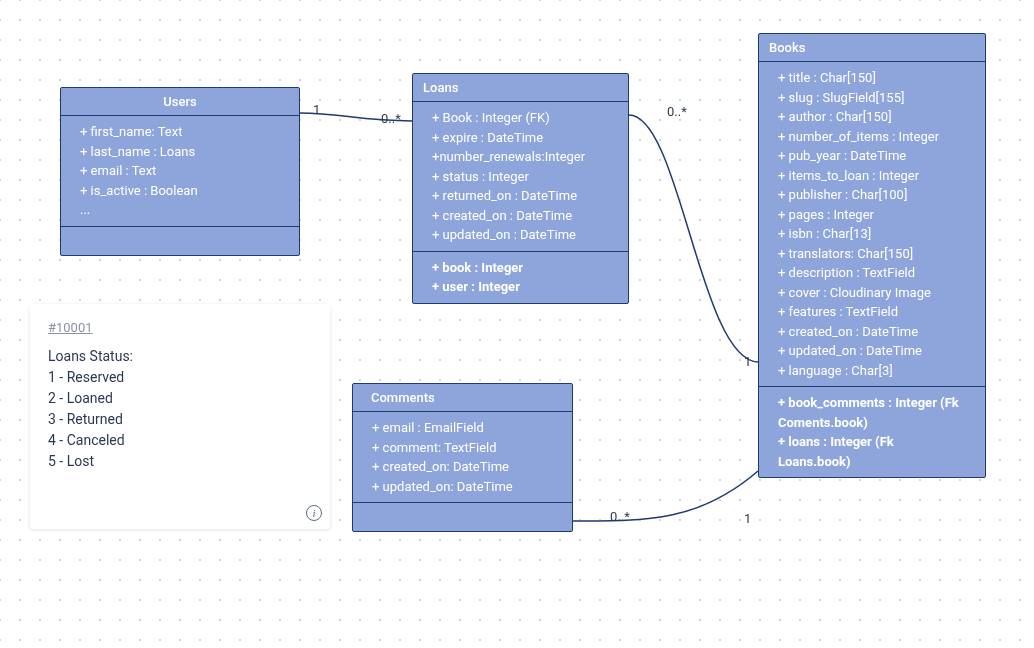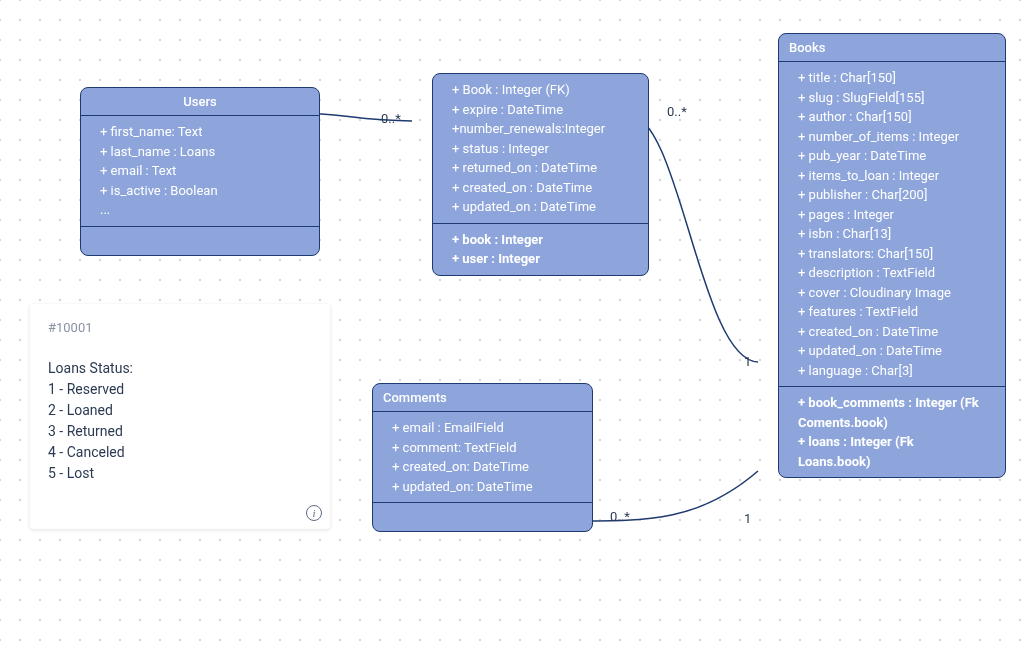--- a/index.html
+++ b/index.html
@@ -15,24 +15,23 @@
   position: absolute;
   inset: 0;
   background-image: radial-gradient(circle, #d0d4dc 1px, transparent 1px);
   background-size: 20px 20px;
   background-position: 10px 10px;
 }
 .entity {
   position: absolute;
   background: #8ea5db;
   border: 1.5px solid #1e3a70;
-  border-radius: 8px;
+  border-radius: 2px;
   color: #fff;
   font-size: 13px;
-  margin-left: 20px;
 }
 .entity-header {
   text-align: center;
   padding: 6px 8px;
   border-bottom: 1.5px solid #1e3a70;
   font-weight: 500;
 }
 .entity-section {
   padding: 6px 19px;
   border-bottom: 1.5px solid #1e3a70;
@@ -43,21 +42,21 @@
 .note {
   position: absolute;
   background: #ffffff;
   border-radius: 4px;
   box-shadow: 0 1px 4px rgba(0,0,0,0.12);
   padding: 14px 18px 18px;
   font-size: 14px;
   color: #2b3a52;
   line-height: 1.5;
 }
-.note-id { color: #8a93a3; font-size: 13px; margin-bottom: 20px; }
+.note-id { color: #8a93a3; font-size: 13px; margin-bottom: 8px; text-decoration: underline; }
 .info-icon {
   position: absolute;
   right: 8px;
   bottom: 8px;
   width: 16px;
   height: 16px;
   border: 1px solid #5a6b85;
   border-radius: 50%;
   display: flex;
   align-items: center;
@@ -111,20 +110,21 @@
     <div>+ first_name: Text</div>
     <div>+ last_name : Loans</div>
     <div>+ email : Text</div>
     <div>+ is_active : Boolean</div>
     <div>...</div>
   </div>
   <div class="entity-section empty"></div>
 </div>
 
 <div class="entity" style="left:412px; top:73px; width:217px;">
+  <div class="entity-header" style="text-align:left; padding-left:10px;">Loans</div>
   <div class="entity-section">
     <div>+ Book : Integer (FK)</div>
     <div>+ expire : DateTime</div>
     <div>+number_renewals:Integer</div>
     <div>+ status : Integer</div>
     <div>+ returned_on : DateTime</div>
     <div>+ created_on : DateTime</div>
     <div>+ updated_on : DateTime</div>
   </div>
   <div class="entity-section">
@@ -135,39 +135,39 @@
 
 <div class="entity" style="left:758px; top:33px; width:228px;">
   <div class="entity-header" style="text-align:left; padding-left:10px;">Books</div>
   <div class="entity-section">
     <div>+ title : Char[150]</div>
     <div>+ slug : SlugField[155]</div>
     <div>+ author : Char[150]</div>
     <div>+ number_of_items : Integer</div>
     <div>+ pub_year : DateTime</div>
     <div>+ items_to_loan : Integer</div>
-    <div>+ publisher : Char[200]</div>
+    <div>+ publisher : Char[100]</div>
     <div>+ pages : Integer</div>
     <div>+ isbn : Char[13]</div>
     <div>+ translators: Char[150]</div>
     <div>+ description : TextField</div>
     <div>+ cover : Cloudinary Image</div>
     <div>+ features : TextField</div>
     <div>+ created_on : DateTime</div>
     <div>+ updated_on : DateTime</div>
     <div>+ language : Char[3]</div>
   </div>
   <div class="entity-section">
     <div>+ book_comments : Integer (Fk Coments.book)</div>
     <div>+ loans : Integer (Fk Loans.book)</div>
   </div>
 </div>
 
 <div class="entity" style="left:352px; top:383px; width:221px;">
-  <div class="entity-header" style="text-align:left; padding-left:10px;">Comments</div>
+  <div class="entity-header" style="text-align:left; padding-left:18px;">Comments</div>
   <div class="entity-section">
     <div>+ email : EmailField</div>
     <div>+ comment: TextField</div>
     <div>+ created_on: DateTime</div>
     <div>+ updated_on: DateTime</div>
   </div>
   <div class="entity-section empty"></div>
 </div>
 
 <div class="note" style="left:30px; top:304px; width:300px; height:225px;">

